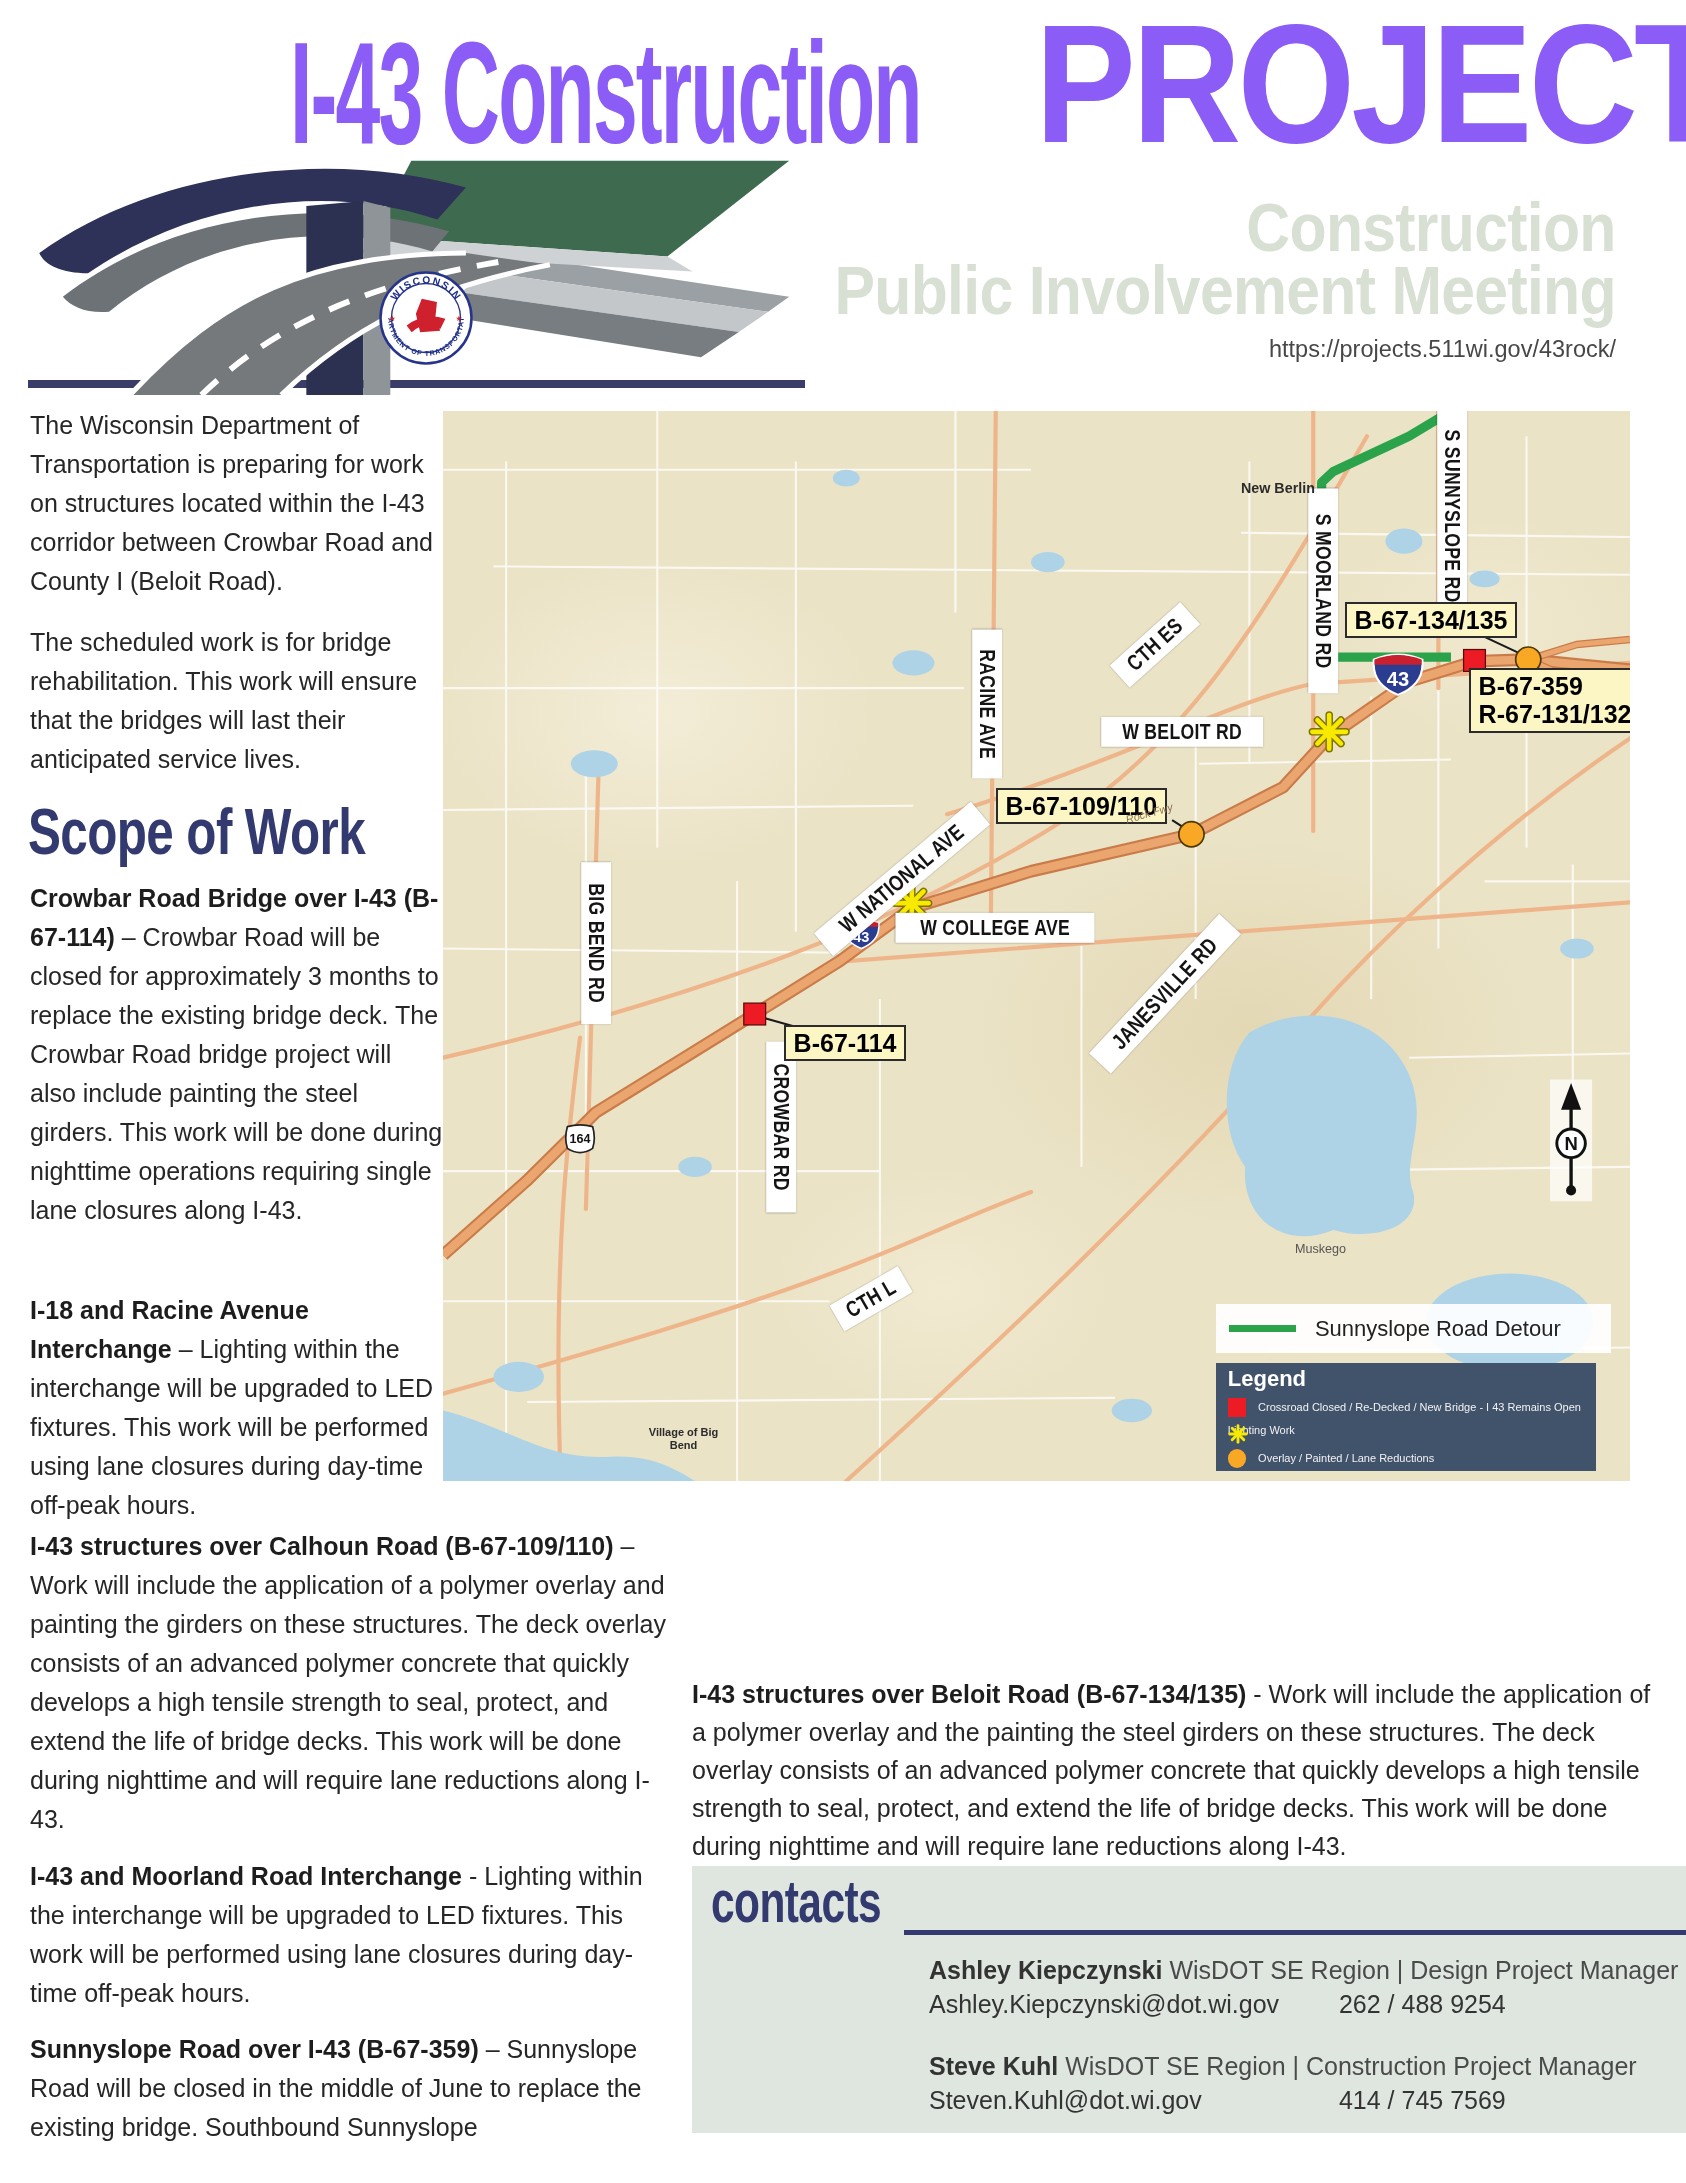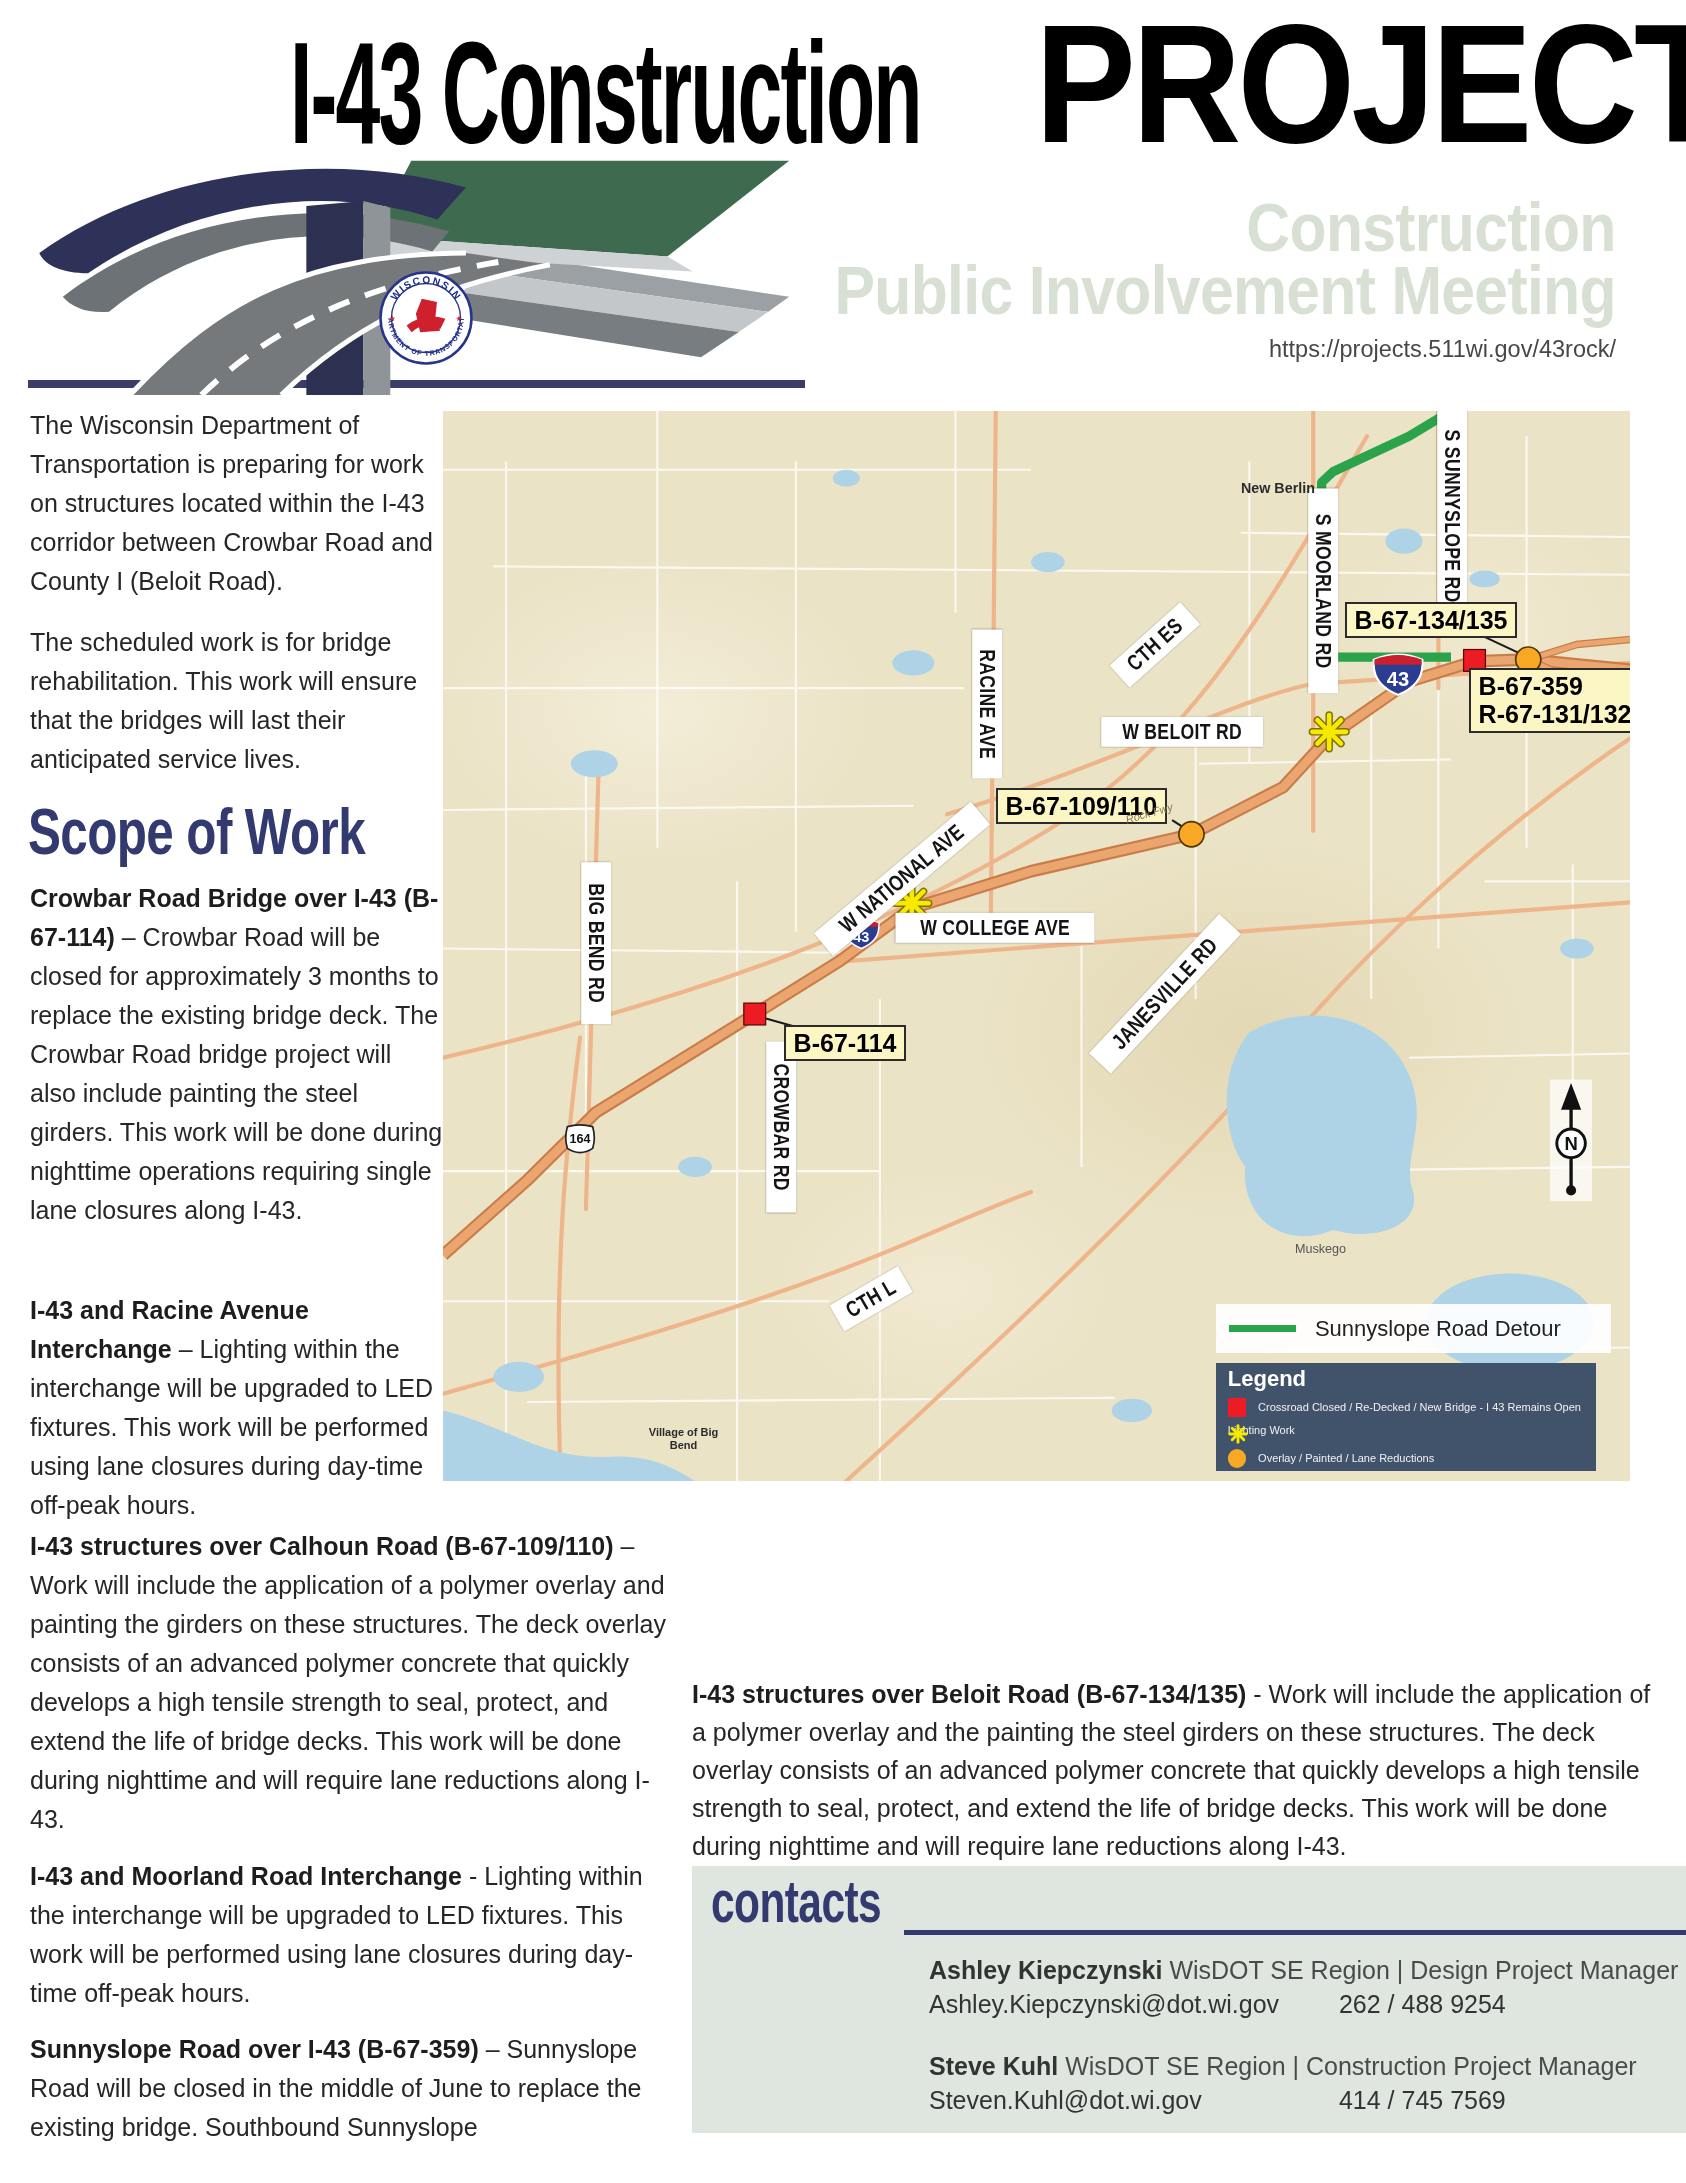--- a/index.html
+++ b/index.html
@@ -1,21 +1,21 @@
 <!DOCTYPE html>
 <html style="font-size:13.4px"><head>
 <meta charset="utf-8">
 <style>
   * { margin:0; padding:0; box-sizing:border-box; }
   html,body { width:1687px; height:2183px; background:#ffffff; font-family:"Liberation Sans", sans-serif; color:#2a2a2a; overflow:hidden; }
   .abs { position:absolute; }
   .page { position:relative; width:1687px; height:2183px; background:#fff; }
 
   
-  .disp { font-weight:bold; line-height:1; white-space:nowrap; color:#000000; }
+  .disp { font-weight:bold; line-height:1; white-space:nowrap; color:#8b5cf6; }
   .sx { display:inline-block; transform-origin:left bottom; }
 
   .body-txt { font-size:25px; line-height:39px; color:#262626; }
   .body-txt b { color:#1d1d1d; }
 
   
   .map { position:absolute; left:443px; top:411px; width:1187px; height:1070px; overflow:hidden;
          background:
           radial-gradient(ellipse 353px 252px at 18% 28%, #f3edd8 0%, rgba(243,237,216,0) 62%),
           radial-gradient(ellipse 437px 302px at 68% 58%, #e3d8b4 0%, rgba(227,216,180,0) 65%),
@@ -115,21 +115,21 @@
 
   <div class="abs disp" style="left:28px; top:799px; font-size:65px; color:#333a70;">
     <span class="sx" style="transform:scaleX(.76); letter-spacing:-0.8px;">Scope of Work</span>
   </div>
 
   <div class="abs body-txt" style="left:30px; top:879px; width:413px;">
     <b>Crowbar Road Bridge over I-43 (B-67-114)</b><span> – Crowbar Road will be closed for approximately 3 months to replace the existing bridge deck. The Crowbar Road bridge project will also include painting the steel girders. This work will be done during nighttime operations requiring single lane closures along I-43.</span>
   </div>
 
   <div class="abs body-txt" style="left:30px; top:1291px; width:413px;">
-    <b>I-43 and Racine Avenue Interchange</b><span> – Lighting within the interchange will be upgraded to LED fixtures. This work will be performed using lane closures during day-time off-peak hours.</span>
+    <b>I-18 and Racine Avenue Interchange</b><span> – Lighting within the interchange will be upgraded to LED fixtures. This work will be performed using lane closures during day-time off-peak hours.</span>
   </div>
 
   <div class="map">
     <svg width="1187" height="1070" viewBox="0 0 1413 1274">
 
       <g stroke="#ffffff" stroke-width="2.5" opacity=".75">
         <line x1="75" y1="60" x2="75" y2="1274"></line>
           <line x1="170" y1="420" x2="170" y2="950"></line>
         <line x1="255" y1="0" x2="255" y2="520"></line>
           <line x1="420" y1="60" x2="420" y2="620"></line>

